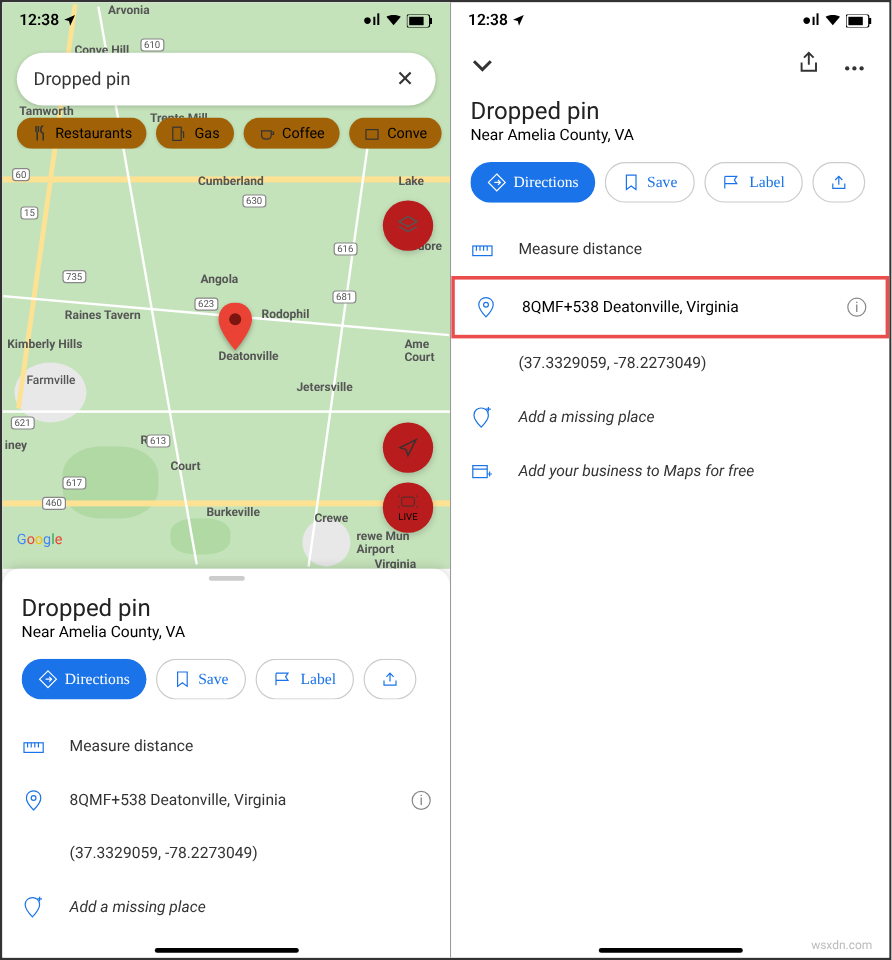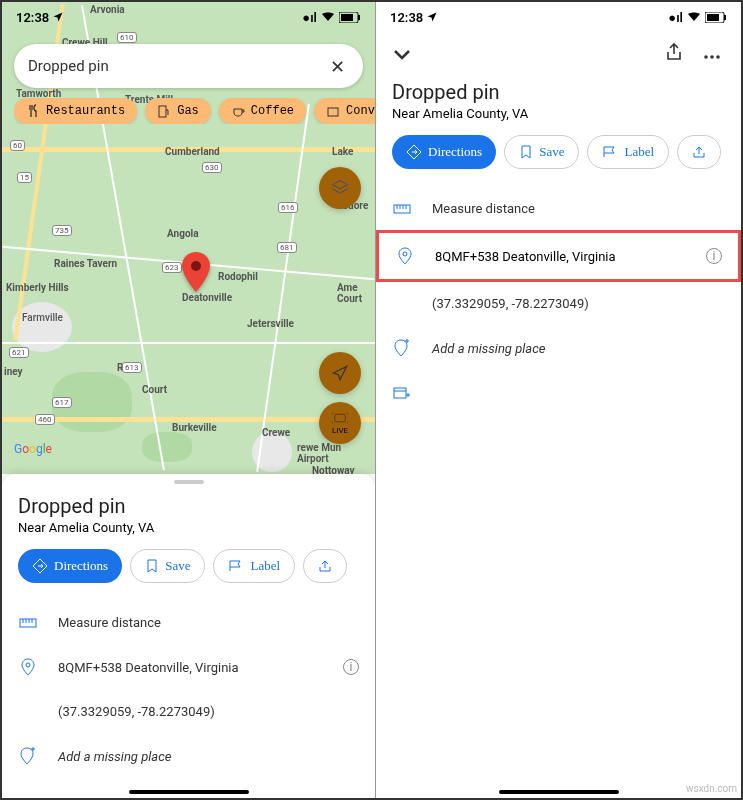--- a/index.html
+++ b/index.html
@@ -16,22 +16,22 @@
 .road-white { position: absolute; background: #fff; }
 .town-label { position: absolute; font-size: 10px; color: #555; white-space: nowrap; font-weight: bold; }
 .route-shield { position: absolute; font-size: 8px; background: #fff; border: 1px solid #888; border-radius: 3px; padding: 0 2px; color: #555; }
 .green-patch { position: absolute; background: #b0d9a3; border-radius: 40%; }
 .pin { position: absolute; left: 180px; top: 250px; z-index: 5; }
 .pin svg { filter: drop-shadow(0 2px 2px rgba(0,0,0,0.3)); }
 .search-bar { position: absolute; top: 42px; left: 12px; right: 12px; height: 44px; background: #fff; border-radius: 24px; display: flex; align-items: center; padding: 0 14px; box-shadow: 0 1px 4px rgba(0,0,0,0.2); z-index: 10; }
 .search-text { flex: 1; font-size: 15px; color: #333; }
 .search-clear { font-size: 18px; color: #333; padding: 4px; cursor: pointer; }
 .chips { position: absolute; top: 96px; left: 12px; right: 0; display: flex; gap: 8px; z-index: 10; overflow: hidden; }
-.chip { background: #fdba74; border-radius: 20px; padding: 6px 12px; font-size: 12px; display: flex; align-items: center; gap: 6px; white-space: nowrap; box-shadow: 0 1px 3px rgba(0,0,0,0.15); cursor: pointer; font-family: Liberation Mono, monospace; }
-.fab { position: absolute; width: 42px; height: 42px; background: #a16207; border-radius: 50%; box-shadow: 0 2px 6px rgba(0,0,0,0.2); display: flex; align-items: center; justify-content: center; cursor: pointer; z-index: 8; }
+.chip { background: #a16207; border-radius: 20px; padding: 6px 12px; font-size: 12px; display: flex; align-items: center; gap: 6px; white-space: nowrap; box-shadow: 0 1px 3px rgba(0,0,0,0.15); cursor: pointer; }
+.fab { position: absolute; width: 42px; height: 42px; background: #b91c1c; border-radius: 50%; box-shadow: 0 2px 6px rgba(0,0,0,0.2); display: flex; align-items: center; justify-content: center; cursor: pointer; z-index: 8; }
 .fab-layers { right: 14px; top: 165px; }
 .fab-nav { right: 14px; top: 350px; }
 .fab-live { right: 14px; top: 400px; flex-direction: column; font-size: 8px; gap: 1px; }
 .google-logo { position: absolute; left: 12px; top: 440px; font-size: 12px; z-index: 8; }
 .google-logo span:nth-child(1){color:#4285f4}.google-logo span:nth-child(2){color:#ea4335}.google-logo span:nth-child(3){color:#fbbc05}.google-logo span:nth-child(4){color:#4285f4}.google-logo span:nth-child(5){color:#34a853}.google-logo span:nth-child(6){color:#ea4335}
 .sheet { position: absolute; left: 0; right: 0; bottom: 0; background: #fff; border-radius: 14px 14px 0 0; box-shadow: 0 -2px 8px rgba(0,0,0,0.12); padding: 6px 16px 0; z-index: 10; }
 .sheet-left { top: 472px; }
 .drag-handle { width: 30px; height: 4px; background: #ccc; border-radius: 2px; margin: 0 auto 10px; }
 .sheet-title { font-size: 20px; color: #222; margin-bottom: 2px; }
 .sheet-sub { font-size: 13px; color: #000000; margin-bottom: 14px; }
@@ -45,21 +45,21 @@
 .action-text { flex: 1; }
 .italic { font-style: italic; }
 .info-icon { color: #888; font-size: 12px; border: 1px solid #888; border-radius: 50%; width: 16px; height: 16px; display: flex; align-items: center; justify-content: center; }
 .home-ind { position: absolute; bottom: 4px; left: 50%; transform: translateX(-50%); width: 120px; height: 4px; background: #000; border-radius: 2px; z-index: 20; }
 .right-header { display: flex; align-items: center; gap: 12px; padding: 6px 16px 10px; }
 .chevron-down { font-size: 20px; cursor: pointer; flex: 0 0 auto; }
 .header-spacer { flex: 1; }
 .share-icon, .more-icon { cursor: pointer; padding: 4px; }
 .right-content { padding: 0 16px; }
 .plus-code-row { position: relative; margin: 0 -16px; padding: 14px 16px; border: 3px solid #eb4d4d; display: flex; align-items: center; gap: 20px; cursor: pointer; }
-.watermark { position: absolute; right: 6px; bottom: 6px; font-size: 10px; color: #bbb; z-index: 30; text-align: center; }
+.watermark { position: absolute; right: 16px; bottom: 6px; font-size: 10px; color: #bbb; z-index: 30; text-align: center; }
 .urban { position: absolute; background: #e8e8e8; border-radius: 50%; }
 </style>
 </head>
 <body>
 
 <div class="container">
 
 <div class="phone phone-left">
   <div class="map-area">
     <div class="urban" style="left:10px;top:300px;width:60px;height:50px"></div>
@@ -67,51 +67,51 @@
     <div class="green-patch" style="left:50px;top:370px;width:80px;height:60px"></div>
     <div class="green-patch" style="left:140px;top:430px;width:50px;height:30px"></div>
     <div class="road-yellow" style="left:0;top:145px;width:100%;height:5px"></div>
     <div class="road-yellow" style="left:0;top:415px;width:100%;height:5px"></div>
     <div class="road-yellow" style="left:35px;top:0;width:4px;height:340px;transform:rotate(8deg)"></div>
     <div class="road-white" style="left:0;top:260px;width:100%;height:2px;transform:rotate(5deg)"></div>
     <div class="road-white" style="left:0;top:340px;width:100%;height:2px"></div>
     <div class="road-white" style="left:120px;top:0;width:2px;height:472px;transform:rotate(-10deg)"></div>
     <div class="road-white" style="left:280px;top:100px;width:2px;height:372px;transform:rotate(8deg)"></div>
     <div class="town-label" style="left:88px;top:2px">Arvonia</div>
-    <div class="town-label" style="left:60px;top:35px">Crewe Hill</div>
+    <div class="town-label" style="left:60px;top:35px">Conve Hill</div>
     <div class="town-label" style="left:14px;top:86px">Tamworth</div>
     <div class="town-label" style="left:123px;top:92px">Trents Mill</div>
     <div class="town-label" style="left:163px;top:144px">Cumberland</div>
     <div class="town-label" style="left:330px;top:144px">Lake</div>
     <div class="town-label" style="left:335px;top:198px">Lodore</div>
     <div class="town-label" style="left:165px;top:226px">Angola</div>
     <div class="town-label" style="left:52px;top:256px">Raines Tavern</div>
-    <div class="town-label" style="left:216px;top:269px">Rodophil</div>
+    <div class="town-label" style="left:216px;top:255px">Rodophil</div>
     <div class="town-label" style="left:180px;top:290px">Deatonville</div>
     <div class="town-label" style="left:335px;top:280px;white-space:normal;width:40px">Ame
 Court</div>
     <div class="town-label" style="left:4px;top:280px">Kimberly Hills</div>
     <div class="town-label" style="left:20px;top:310px;font-weight:500">Farmville</div>
     <div class="town-label" style="left:115px;top:360px">Rice</div>
     <div class="town-label" style="left:245px;top:316px">Jetersville</div>
     <div class="town-label" style="left:2px;top:364px">iney</div>
     <div class="town-label" style="left:140px;top:382px">Court</div>
     <div class="town-label" style="left:170px;top:420px">Burkeville</div>
     <div class="town-label" style="left:260px;top:425px">Crewe</div>
     <div class="town-label" style="left:295px;top:440px;white-space:normal;width:50px">rewe Mun
 Airport</div>
-    <div class="town-label" style="left:310px;top:463px">Nottoway</div>
+    <div class="town-label" style="left:310px;top:463px">Virginia</div>
     <div class="route-shield" style="left:8px;top:138px">60</div>
     <div class="route-shield" style="left:15px;top:170px">15</div>
     <div class="route-shield" style="left:115px;top:30px">610</div>
     <div class="route-shield" style="left:82px;top:103px">45</div>
     <div class="route-shield" style="left:200px;top:160px">630</div>
     <div class="route-shield" style="left:276px;top:200px">616</div>
     <div class="route-shield" style="left:50px;top:223px">735</div>
-    <div class="route-shield" style="left:160px;top:260px">623</div>
+    <div class="route-shield" style="left:160px;top:246px">623</div>
     <div class="route-shield" style="left:275px;top:240px">681</div>
     <div class="route-shield" style="left:7px;top:345px">621</div>
     <div class="route-shield" style="left:120px;top:360px">613</div>
     <div class="route-shield" style="left:50px;top:395px">617</div>
     <div class="route-shield" style="left:33px;top:412px">460</div>
     <div class="pin">
       <svg width="28" height="40" viewBox="0 0 28 40">
             <path d="M14 0C6 0 0 6 0 14c0 10 14 26 14 26s14-16 14-26C28 6 22 0 14 0z" fill="#ea4335"></path>
             <circle cx="14" cy="14" r="5" fill="#7a1510"></circle>
           </svg>
@@ -354,20 +354,21 @@
             </span>
             <span class="action-text italic">Add a missing place</span>
           </div>
       <div class="action-item">
             <span class="action-icon">
               <svg width="18" height="16">
                 <rect x="1" y="3" width="12" height="10" stroke="#1a73e8" fill="none"></rect>
                 <path d="M1 6h12M13 10h4m-2-2v4" stroke="#1a73e8"></path>
               </svg>
             </span>
+            <span class="action-text italic">Add your business to Maps for free</span>
           </div>
     </div>
   </div>
   <div class="home-ind"></div>
 </div>
 </div>
 
 <div class="watermark">wsxdn.com</div>
 
 </body></html>

